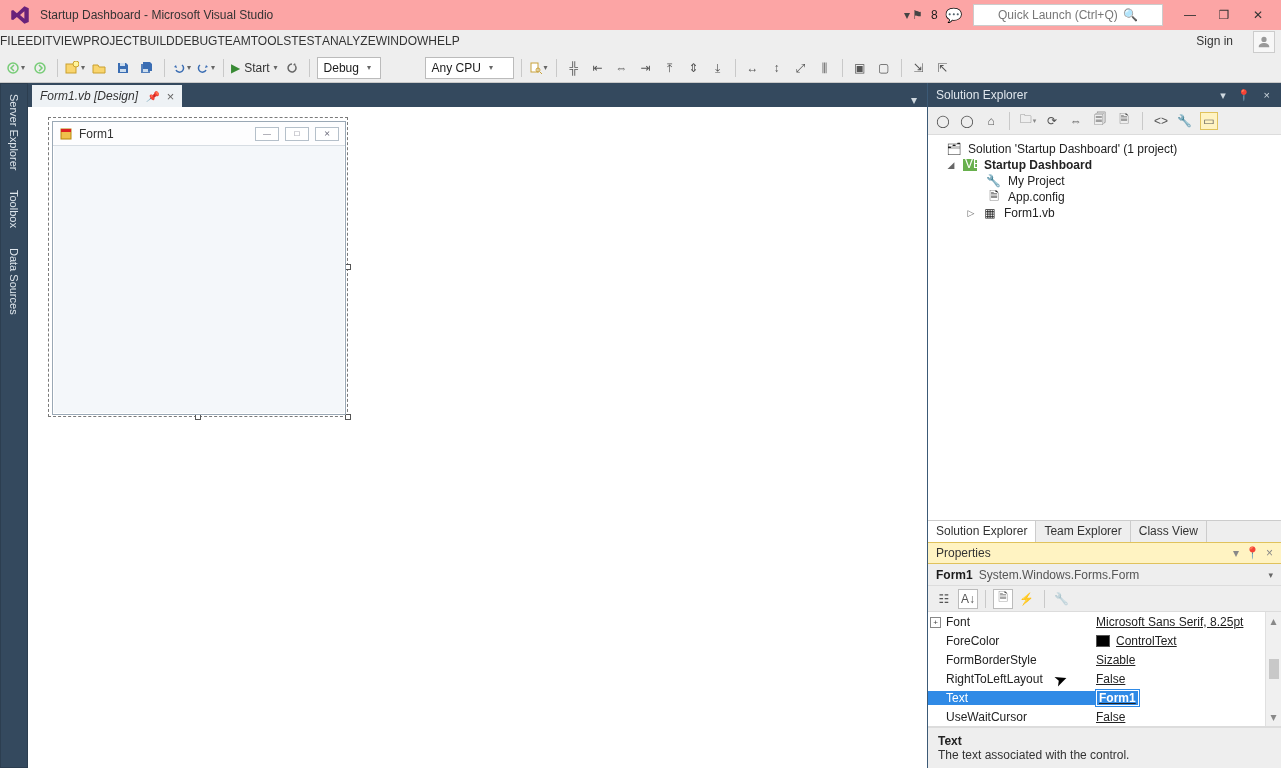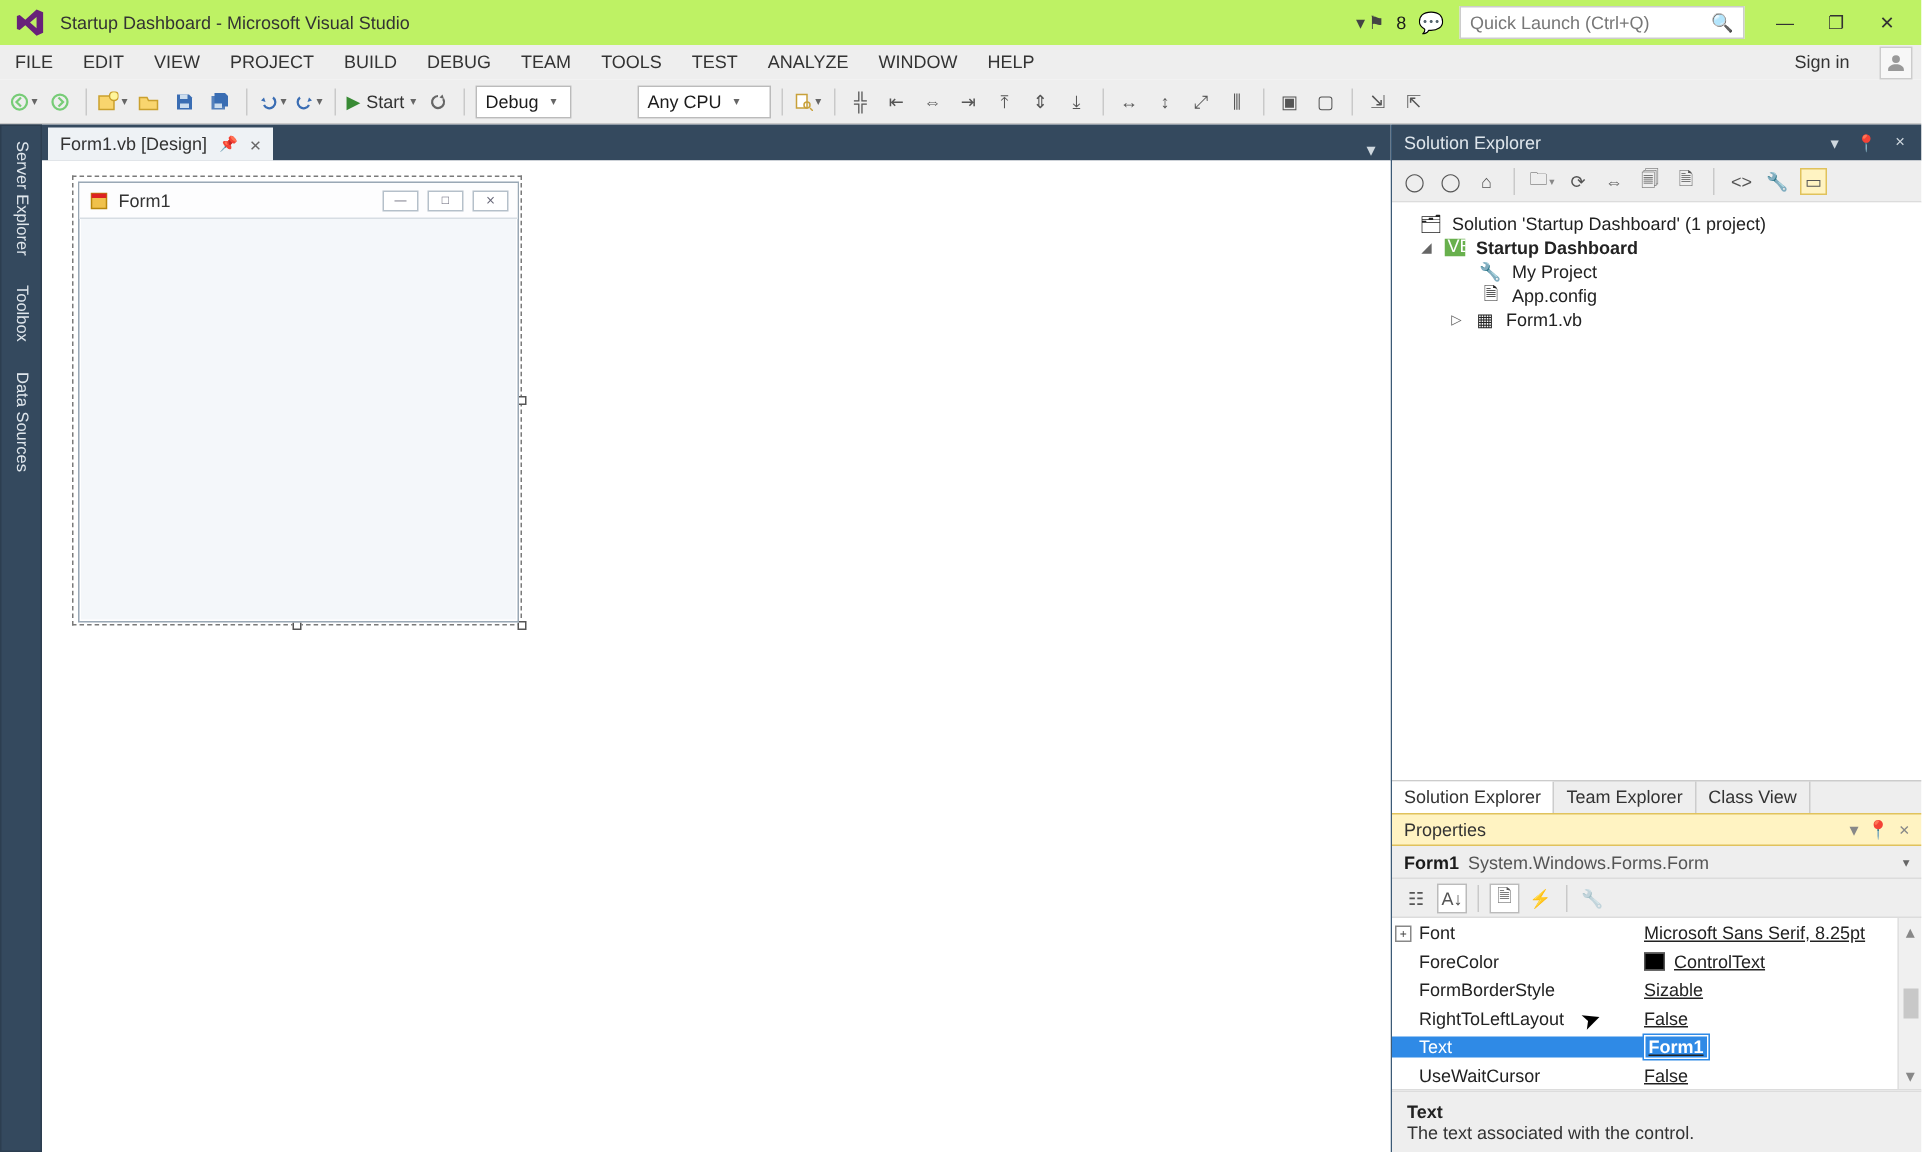--- a/index.html
+++ b/index.html
@@ -1,44 +1,44 @@
 <!DOCTYPE html>
 <html><head>
 <meta charset="utf-8">
 <style>
   * { box-sizing: border-box; margin: 0; padding: 0; font-family: "Segoe UI", Tahoma, sans-serif; font-size: 12px; }
   body { width: 1281px; height: 768px; background: #fff; overflow: hidden; position: relative; color: #1b1b1b; }
-  .titlebar { height: 30px; display: flex; align-items: center; background: #bef264; padding: 0 6px; }
+  .titlebar { height: 30px; display: flex; align-items: center; background: #fca5a5; padding: 0 6px; }
   .vs-logo { width: 28px; height: 28px; display: flex; align-items: center; justify-content: center; margin-right: 6px; }
   .vs-logo svg { width: 20px; height: 20px; }
   .title-text { flex: 0 0 auto; color: #333; }
   .title-spacer { flex: 1; }
   .notif-group { display: flex; align-items: center; gap: 8px; margin-right: 10px; }
   .flag { display:flex; align-items:center; color:#444; gap:2px;}
-  .quick-launch { width: 190px; height: 22px; border: 1px solid #ccc; background: #fff; display: flex; align-items: center; padding: 0 6px; color: #777; justify-content: space-between; margin-right: 10px; }
+  .quick-launch { width: 190px; height: 22px; border: 1px solid #ccc; background: #fff; display: flex; align-items: center; padding: 0 24px; color: #777; justify-content: space-between; margin-right: 10px; }
   .win-btns { display: flex; }
   .win-btn { width: 34px; height: 26px; display:flex; align-items:center; justify-content:center; color:#333; }
   .menubar { display:flex; height:23px; align-items:stretch; background:#eee; position:relative; }
-  .menubar .menu-item { padding: 4px 10px; color:#333; }
+  .menubar .menu-item { padding: 4px 0; color:#333; }
   .signin { position:absolute; right:40px; top:0; color:#333; padding:4px 8px; }
   .avatar-slot { position:absolute; right:6px; top:0; width:22px; height:22px; border:1px solid #ccc; margin-top:1px; background:#f7f7f7; display:flex; align-items:center; justify-content:center; }
   .toolbar { height:30px; background:#eee; display:flex; align-items:center; padding:0 6px; gap:4px; border-bottom:1px solid #c9c9c9; }
   .tbtn { width:20px; height:20px; display:flex; align-items:center; justify-content:center; color:#555; }
   .tbtn.drop::after{content:"▾"; font-size:8px; color:#666; margin-left:2px;}
   .tsep { width:1px; height:18px; background:#c9c9c9; margin:0 3px;}
   .tdd { height:22px; border:1px solid #bbb; background:#fff; display:flex; align-items:center; padding:0 6px; gap:8px; }
   .tdd .caret{font-size:8px;color:#666;}
   .start-run { display:flex; align-items:center; gap:4px; color:#333; }
   .start-run .tri{ color:#388a34; font-size:12px;}
   .main-area { position:absolute; top:83px; left:0; right:0; bottom:0; display:flex; }
   .left-rail { width:28px; background:#34495e; border:1px solid #2c3e50; display:flex; flex-direction:column; align-items:center; padding-top:6px; gap:12px; }
   .left-rail .railtab { writing-mode: vertical-rl; color:#dfe6ec; font-size:11px; padding:4px 0; cursor:default;}
   .doc-wrap { flex:1; display:flex; flex-direction:column; background:#fff; border-right:1px solid #3c5a76; }
   .doc-tabs { height:24px; background:#34495e; display:flex; align-items:flex-end; padding-left:4px; padding-right:6px; }
-  .doc-tab { height:22px; background:#eef2f5; display:flex; align-items:center; padding:0 8px; gap:8px; color:#333; }
+  .doc-tab { height:22px; background:#eef2f5; display:flex; align-items:center; padding:0 8px; gap:8px; color:#333;font-style:italic; }
   .doc-tab .pin{font-size:10px;color:#666;}
   .doc-tab .close{color:#666;font-size:13px;}
   .doc-tabs .more{ margin-left:auto; color:#cfd8df; padding:0 4px;}
   .designer { flex:1; background:#fff; position:relative; }
   .form-outline { position:absolute; left:20px; top:10px; width:300px; height:300px; border:1px dashed #7a7a7a; }
   .form-outline .handle{position:absolute;width:6px;height:6px;background:#fff;border:1px solid #555;}
   .h-mr{right:-4px; top:50%; transform:translateY(-50%);} .h-br{right:-4px; bottom:-4px;} .h-mb{bottom:-4px; left:50%; transform:translateX(-50%);}
   .win-mock{ position:absolute; left:3px; top:3px; width:294px; height:294px; border:1px solid #9aa8b5; background:#f4f7fa; box-shadow:0 0 0 1px #fff inset;}
   .win-mock .wtitle{ height:24px; background:#fdfdfe; border-bottom:1px solid #d7dde3; display:flex; align-items:center; padding:0 6px; gap:6px;}
   .win-mock .wtitle .ico{width:14px;height:14px;display:flex;align-items:center;justify-content:center;}

